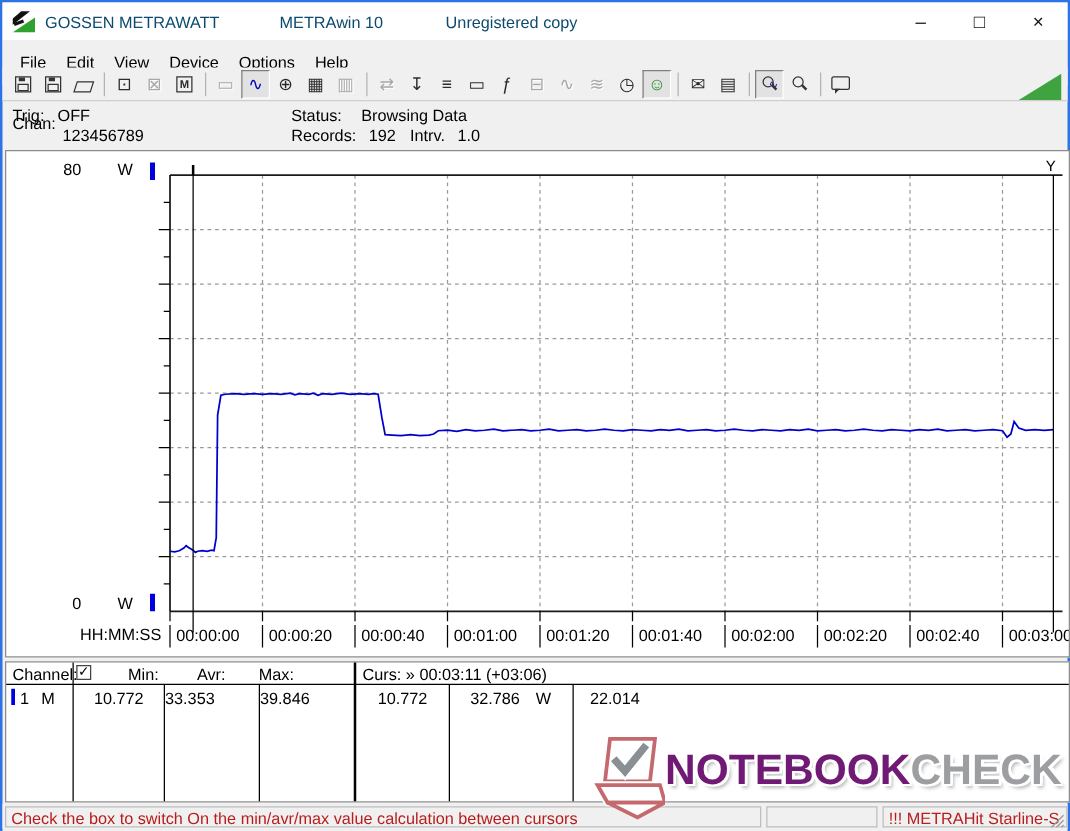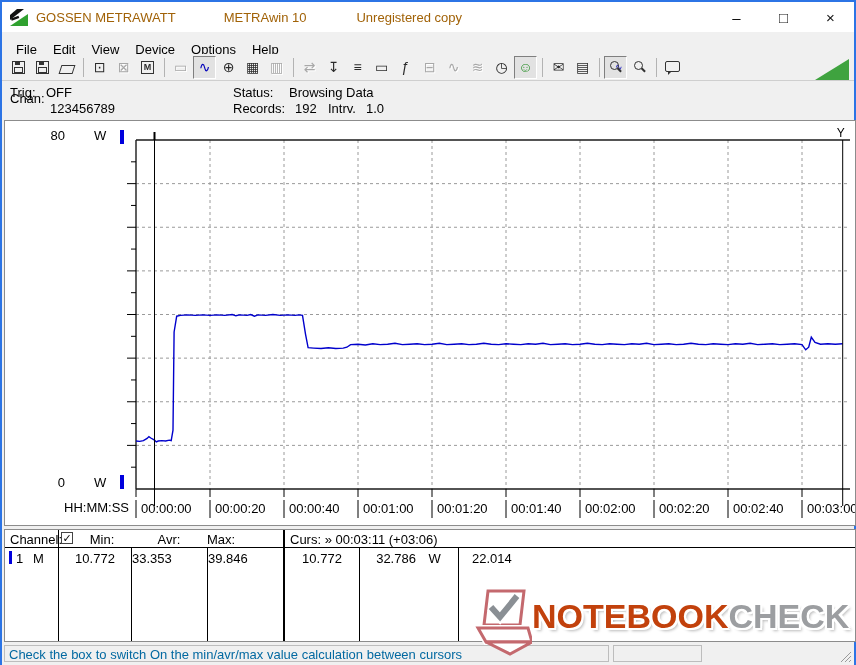--- a/index.html
+++ b/index.html
@@ -3,21 +3,21 @@
 <meta charset="utf-8">
 <style>
   html,body{margin:0;padding:0;}
   body{width:856px;height:665px;position:relative;overflow:hidden;
        font-family:"Liberation Sans",sans-serif;background:#f0f0f0;}
   .window{position:absolute;inset:0;border:2px solid #2c74e5;box-sizing:border-box;background:#f0f0f0;}
 
   
   .titlebar{position:absolute;left:0;top:0;width:100%;height:30px;background:#fff;display:flex;align-items:center;}
   .titlebar .applogo{width:18px;height:18px;margin:0 8px 0 8px;flex:0 0 auto;}
-  .tb-title{font-size:13px;color:#a16207;white-space:nowrap;}
+  .tb-title{font-size:13px;color:#0c4a6e;white-space:nowrap;}
   .t-app{margin-right:48px;}
   .t-prod{margin-right:50px;}
   .winbtns{margin-left:auto;display:flex;height:100%;}
   .winbtn{width:47px;height:100%;display:flex;align-items:center;justify-content:center;font-size:15px;color:#111;cursor:default;}
 
   
   .menubar{position:absolute;left:0;top:30px;width:100%;height:36px;background:#f0f0f0;display:flex;align-items:center;padding-left:6px;box-sizing:border-box;border-bottom:1px solid #d7d7d7;}
   .menu-item{display:inline-block;padding:2px 8px;font-size:13px;color:#000;}
   .menu-item::first-letter{text-decoration:underline;}
 
@@ -58,21 +58,21 @@
   .hline{position:absolute;background:#000;height:1px;}
   .chkbox{position:absolute;width:12px;height:12px;border:1px solid #444;background:#fff;font-size:11px;line-height:11px;text-align:center;box-sizing:border-box;}
   .chanmark{position:absolute;width:3px;height:13px;background:#0000dd;}
 
   
   .nbc-logo{position:absolute;left:468px;top:586px;width:388px;height:70px;z-index:6;display:flex;align-items:flex-start;}
   .nbc-text{font-size:34px;font-weight:bold;letter-spacing:0px;line-height:56px;white-space:nowrap;
             text-shadow:-2px -2px 0 #fff,2px -2px 0 #fff,-2px 2px 0 #fff,2px 2px 0 #fff,0 2px 0 #fff,2px 0 0 #fff,0 -2px 0 #fff,-2px 0 0 #fff,3px 3px 3px #bbb;}
 
   
-  .statusbar{position:absolute;left:0;top:641px;width:100%;height:22px;background:#f0f0f0;font-size:13px;color:#0369a1;}
+  .statusbar{position:absolute;left:0;top:641px;width:100%;height:22px;background:#f0f0f0;font-size:13px;color:#b91c1c;}
   .sb-pane{position:absolute;top:2px;height:17px;border:1px solid #bdbdbd;box-sizing:border-box;padding:1px 4px;white-space:nowrap;overflow:hidden;}
 </style>
 </head>
 <body>
 
 <div class="window">
 
   <div class="titlebar">
     <svg class="applogo" viewBox="0 0 18 18">
       <polygon points="0,18 18,18 18,6" fill="#2fa12f"></polygon>
@@ -277,21 +277,21 @@
         <line x1="149.5" y1="11" x2="149.5" y2="19" stroke="#000" stroke-width="2"></line>
         <line x1="837.7" y1="19" x2="837.7" y2="385" stroke="#000"></line>
         <text x="831.7" y="16" font-size="12" fill="#000">Y</text>
       </svg>
   </div>
 
   <div class="table-panel">
 
     <div class="cell" style="left:5px;top:2px">Channel:</div>
     <div class="chkbox" style="left:56px;top:2px"><span id="chk-glyph">✓</span></div>
-    <div class="cell" style="left:72px;top:2px;width:50px;text-align:center">Min:</div>
+    <div class="cell" style="left:72px;top:2px;width:50px;text-align:right">Min:</div>
     <div class="cell" style="left:126px;top:2px;width:76px;text-align:center">Avr:</div>
     <div class="cell" style="left:202px;top:2px;width:76px;text-align:left">Max:</div>
     <div class="cell" style="left:285px;top:2px">Curs: » 00:03:11 (+03:06)</div>
     <div class="hline" style="left:0;top:17px;width:850px"></div>
 
     <div class="vline" style="left:53px;top:0;width:1px;height:111px"></div>
     <div class="vline" style="left:126px;top:18px;width:1px;height:93px"></div>
     <div class="vline" style="left:202px;top:18px;width:1px;height:93px"></div>
     <div class="vline" style="left:278px;top:0;width:2px;height:111px"></div>
     <div class="vline" style="left:354px;top:18px;width:1px;height:93px"></div>
@@ -315,27 +315,28 @@
     <svg width="62" height="68" viewBox="0 0 62 68">
       <polygon points="18,3 54,3 50,37 14,37" fill="#fff" stroke="#fff" stroke-width="7"></polygon>
       <polygon points="18,3 54,3 50,37 14,37" fill="#fff" stroke="#c4696e" stroke-width="3"></polygon>
       <path d="M21 19 L30 29 L47 8" fill="none" stroke="#fff" stroke-width="10"></path>
       <path d="M21 19 L30 29 L47 8" fill="none" stroke="#8a8f94" stroke-width="6"></path>
       <polygon points="8,40 58,40 62,54 16,54" fill="#fff" stroke="#fff" stroke-width="6"></polygon>
       <polygon points="8,40 58,40 62,54 16,54" fill="#fff" stroke="#c4696e" stroke-width="3"></polygon>
       <polygon points="16,54 62,54 40,66" fill="#fff" stroke="#c4696e" stroke-width="3"></polygon>
     </svg>
     <div class="nbc-text">
-      <span id="nbc1" style="color: #c2410c;">NOTEBOOK</span><span id="nbc2" style="color: rgb(156, 158, 161);">CHECK</span>
+      <span id="nbc1" style="color: #701a75;">NOTEBOOK</span><span id="nbc2" style="color: rgb(156, 158, 161);">CHECK</span>
     </div>
   </div>
 
   <div class="statusbar">
     <div class="sb-pane" style="left:2px;width:605px">Check the box to switch On the min/avr/max value calculation between cursors</div>
     <div class="sb-pane" style="left:611px;width:89px"></div>
+    <div class="sb-pane" style="left:704px;width:148px;text-align:right;padding-right:16px">!!! METRAHit Starline-S</div>
     <svg width="12" height="12" style="position:absolute;right:3px;top:7px">
       <line x1="2" y1="12" x2="12" y2="2" stroke="#9a9a9a"></line>
       <line x1="6" y1="12" x2="12" y2="6" stroke="#9a9a9a"></line>
       <line x1="10" y1="12" x2="12" y2="10" stroke="#9a9a9a"></line>
     </svg>
   </div>
 
 </div>
 
 </body></html>

